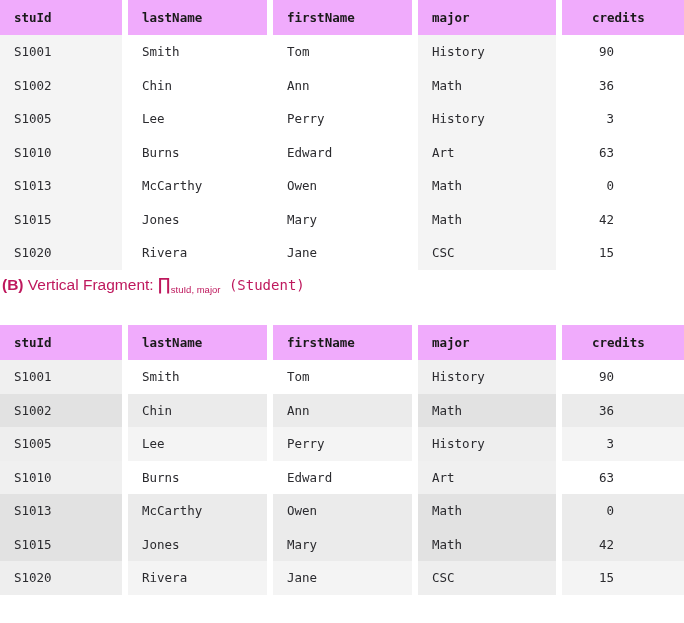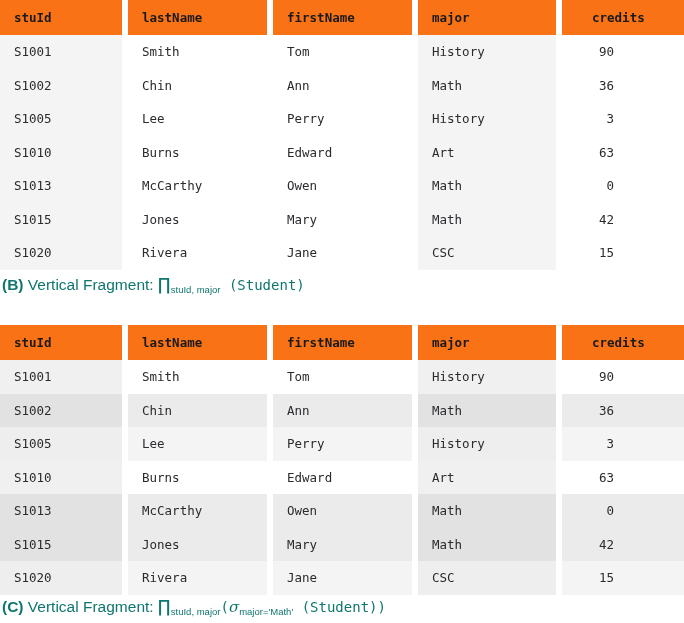--- a/index.html
+++ b/index.html
@@ -20,21 +20,21 @@
   .dbtable col.c-gap1      { width: 6px;   }
   .dbtable col.c-lastname  { width: 139px; }
   .dbtable col.c-gap2      { width: 6px;   }
   .dbtable col.c-firstname { width: 139px; }
   .dbtable col.c-gap3      { width: 6px;   }
   .dbtable col.c-major     { width: 138px; }
   .dbtable col.c-gap4      { width: 6px;   }
   .dbtable col.c-credits   { width: 122px; }
 
   .dbtable th {
-    background: #f97316;
+    background: #f0abfc;
     font-family: "DejaVu Sans Mono", "Liberation Mono", monospace;
     font-weight: bold;
     font-size: 12.5px;
     color: #1a1a1a;
     text-align: left;
     padding: 0 0 0 14px;
     height: 35px;
     vertical-align: middle;
     border: none;
     letter-spacing: 0px;
@@ -78,21 +78,21 @@
   .tbl-c td.col-hl { background: #f0f0f0; }
   .tbl-c tr.band td.col-hl { background: #eeeeee; }
   .tbl-c tr.rowsel td.col-hl { background: #e2e2e2; }
 
   
   .caption {
     position: absolute;
     left: 2px;
     font-family: "Liberation Sans", sans-serif;
     font-size: 15.5px;
-    color: #0f766e;
+    color: #be185d;
     white-space: nowrap;
     line-height: 1;
   }
   .caption .lbl { font-weight: bold; }
   .caption .txt { font-weight: normal; }
   .caption .mono {
     font-family: "DejaVu Sans Mono", "Liberation Mono", monospace;
     font-size: 14px;
   }
   .caption .pisym {
@@ -362,17 +362,14 @@
           <td class="col-hl">CSC</td>
           <td class="gapcell"></td>
           <td class="credits-cell">
               <span class="credits-val">15</span>
             </td>
         </tr>
       </tbody>
     </table>
   </div>
 
-  <div class="caption" id="cap-c">
-    <span class="lbl">(C)</span><span class="txt">&nbsp;</span><span class="txt">Vertical Fragment:</span><span class="txt">&nbsp;</span><span class="pisym">∏</span><span class="sub">stuId, major</span><span class="mono">(</span><span class="sigsym">σ</span><span class="sub">major='Math'</span><span class="mono">&nbsp;</span><span class="mono">(Student))</span>
-  </div>
 
 </div>
 
 </body></html>

